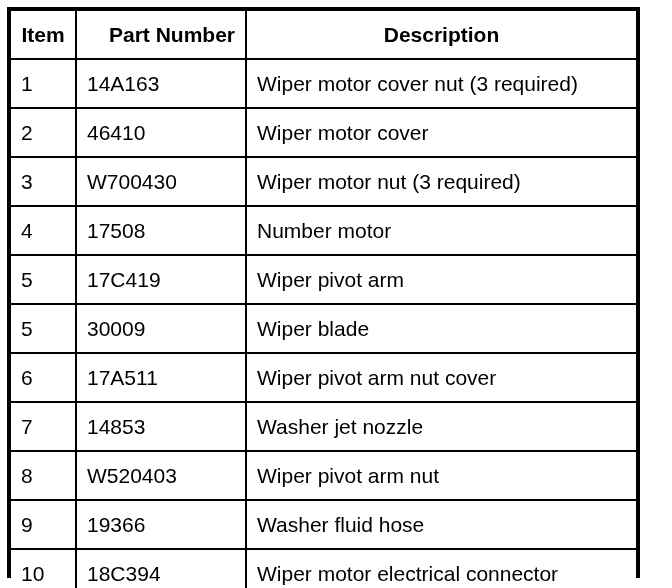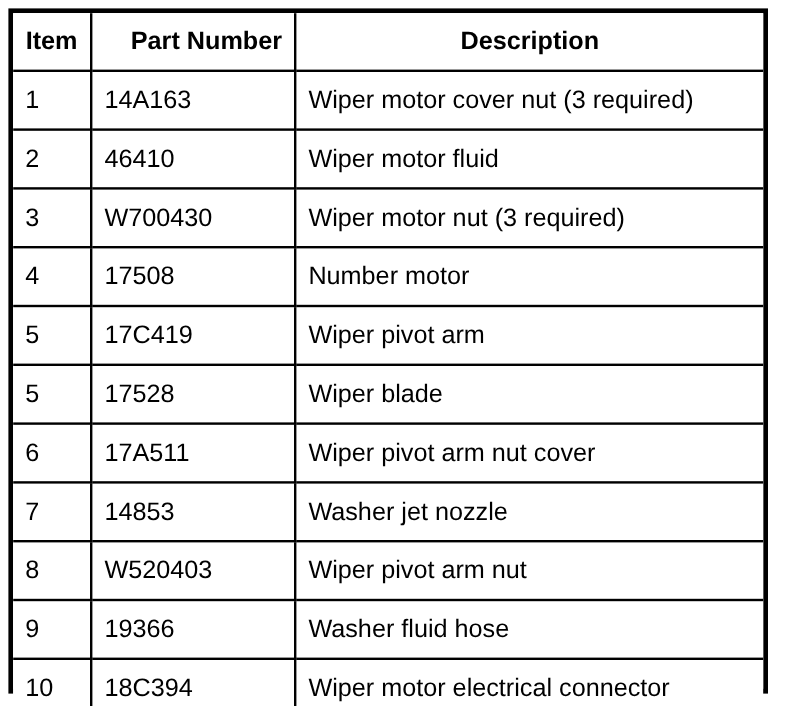--- a/index.html
+++ b/index.html
@@ -86,40 +86,40 @@
     <tbody id="parts-table-body">
 
     <tr>
           <td class="td-item">1</td>
           <td class="td-part">14A163</td>
           <td class="td-desc">Wiper motor cover nut (3 required)</td>
         </tr>
         <tr>
           <td class="td-item">2</td>
           <td class="td-part">46410</td>
-          <td class="td-desc">Wiper motor fluid</td>
+          <td class="td-desc">Wiper motor cover</td>
         </tr>
         <tr>
           <td class="td-item">3</td>
           <td class="td-part">W700430</td>
           <td class="td-desc">Wiper motor nut (3 required)</td>
         </tr>
         <tr>
           <td class="td-item">4</td>
           <td class="td-part">17508</td>
           <td class="td-desc">Number motor</td>
         </tr>
         <tr>
           <td class="td-item">5</td>
           <td class="td-part">17C419</td>
           <td class="td-desc">Wiper pivot arm</td>
         </tr>
         <tr>
           <td class="td-item">5</td>
-          <td class="td-part">17528</td>
+          <td class="td-part">30009</td>
           <td class="td-desc">Wiper blade</td>
         </tr>
         <tr>
           <td class="td-item">6</td>
           <td class="td-part">17A511</td>
           <td class="td-desc">Wiper pivot arm nut cover</td>
         </tr>
         <tr>
           <td class="td-item">7</td>
           <td class="td-part">14853</td>

